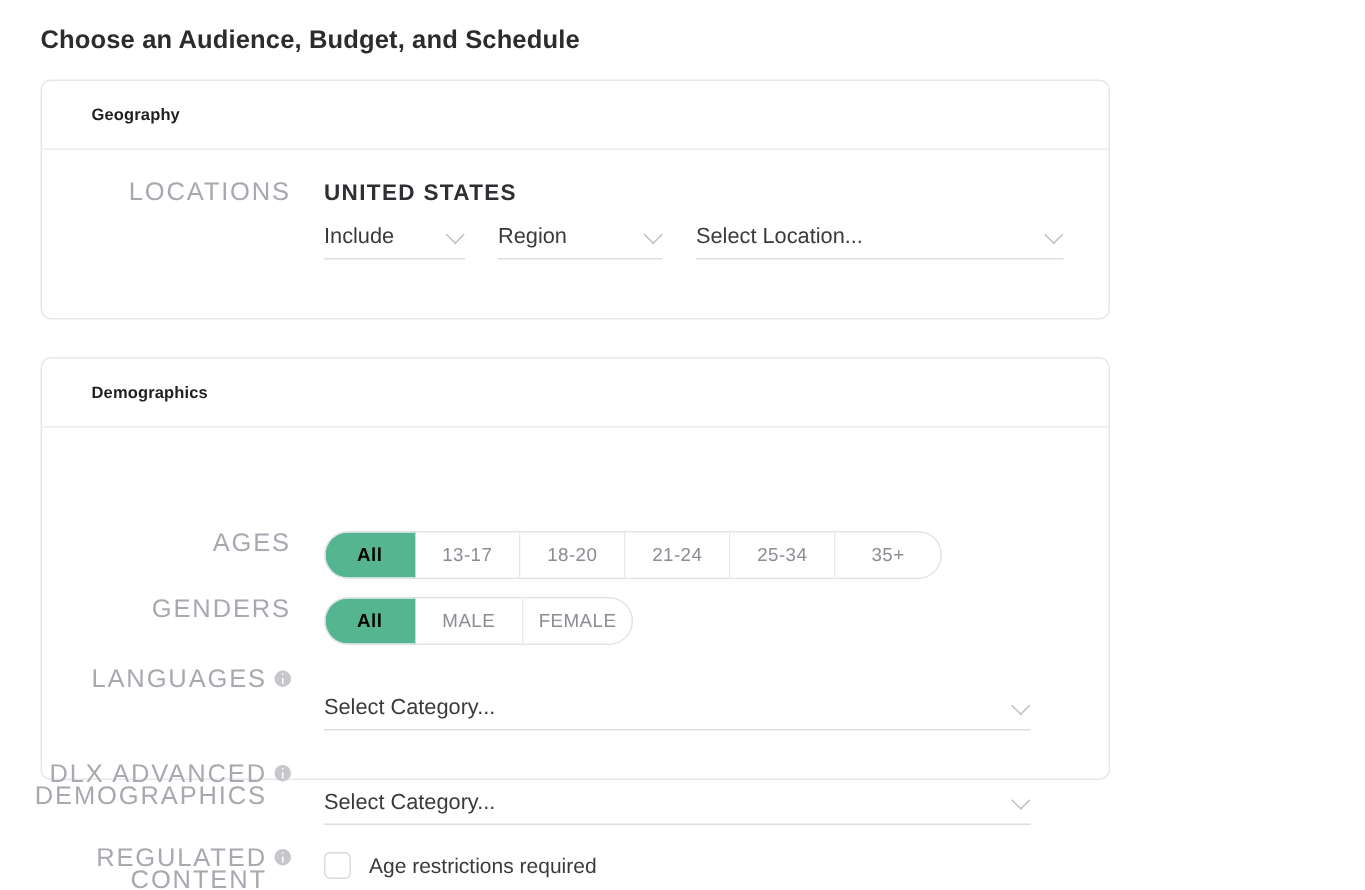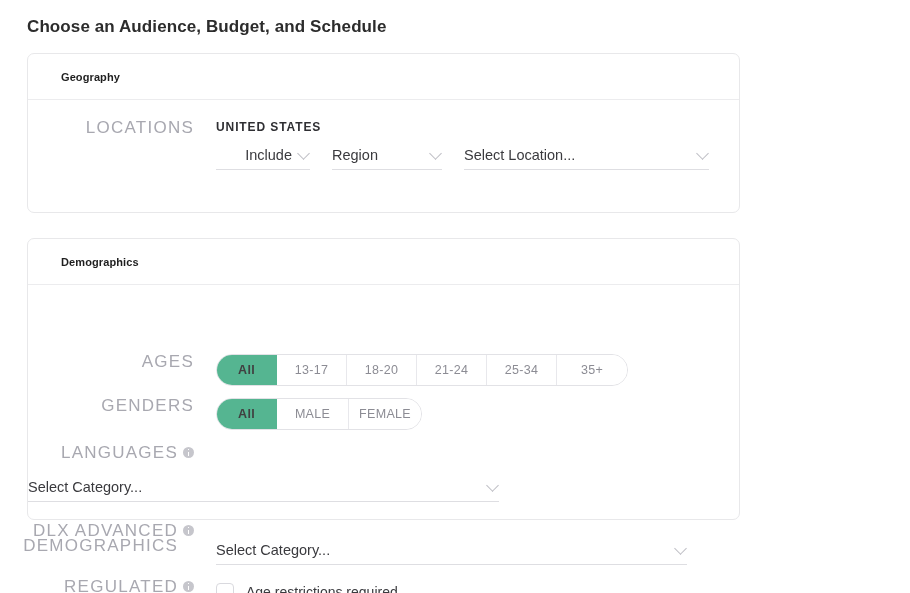--- a/index.html
+++ b/index.html
@@ -117,21 +117,21 @@
     position: absolute;
     left: 5px;
     top: 4.5px;
     width: 1px;
     height: 4px;
     background: #ffffff;
   }
 
   
   .loc-heading {
-    font-size: 12px;
+    font-size: 15px;
     font-weight: 700;
     letter-spacing: 0.9px;
     color: #2f2f33;
     text-transform: uppercase;
     margin-bottom: 6px;
   }
   .loc-selects {
     display: flex;
     align-items: flex-end;
     gap: 22px;
@@ -158,21 +158,21 @@
     right: 2px;
     top: 50%;
     width: 9px;
     height: 9px;
     margin-top: -6px;
     border-right: 1.4px solid #bdbdc4;
     border-bottom: 1.4px solid #bdbdc4;
     transform: rotate(45deg);
     box-sizing: border-box;
   }
-  .select-include { width: 94px; justify-content: flex-end; }
+  .select-include { width: 94px; }
   .select-region  { width: 110px; }
   .select-location{ width: 245px; }
   .select-wide    { width: 471px; margin-top: 12px; }
 
   
   .segmented {
     display: inline-flex;
     border: 1px solid #e2e2e6;
     border-radius: 16px;
     overflow: hidden;
@@ -188,21 +188,21 @@
     color: #8c8c94;
     border-right: 1px solid #e8e8ec;
     box-sizing: border-box;
     letter-spacing: 0.3px;
     background: #ffffff;
     height: 100%;
   }
   .segmented .seg:last-child { border-right: none; text-align: right; }
   .segmented .seg.active {
     background: #55b591;
-    color: #404040;
+    color: #000000;
     font-weight: 600;
     border-right-color: #55b591;
   }
   .seg-ages .seg   { width: 70px; }
   .seg-ages .seg.active { width: 60px; }
   .seg-genders .seg { width: 72px; }
   .seg-genders .seg.active { width: 60px; }
 
   
   .checkbox-row {
@@ -222,21 +222,21 @@
   }
   .checkbox-label {
     font-size: 14px;
     color: #3a3a3e;
     white-space: nowrap;
   }
 
   
   .row-ages      { margin-top: 49px; }
   .row-genders   { margin-top: 12px; }
-  .row-languages { margin-top: 15px; flex-direction: column; }
+  .row-languages { margin-top: 15px; }
   .row-dlx       { margin-top: 21px; }
   .row-regulated { margin-top: 14px; }
   .row-locations { margin-top: 0px; }
 </style>
 </head>
 <body>
 
 <div class="page">
 
   <div class="page-title">Choose an Audience, Budget, and Schedule</div>

